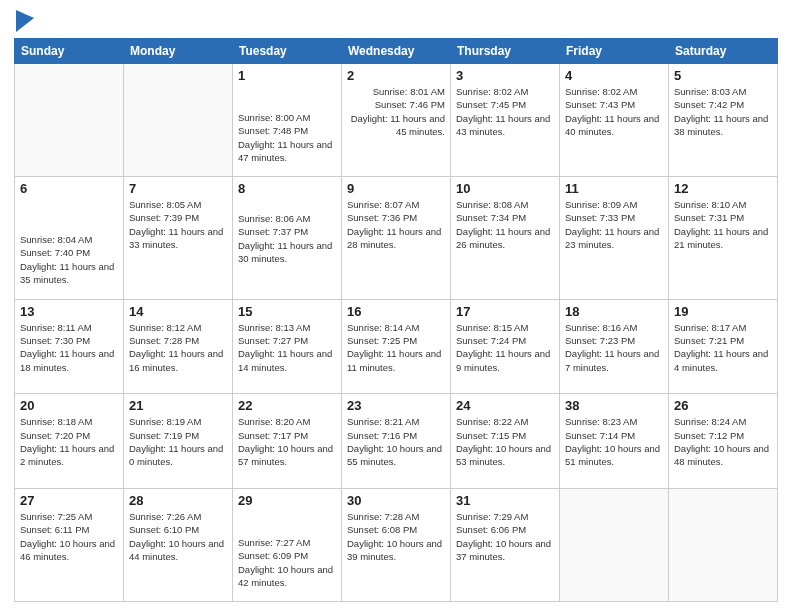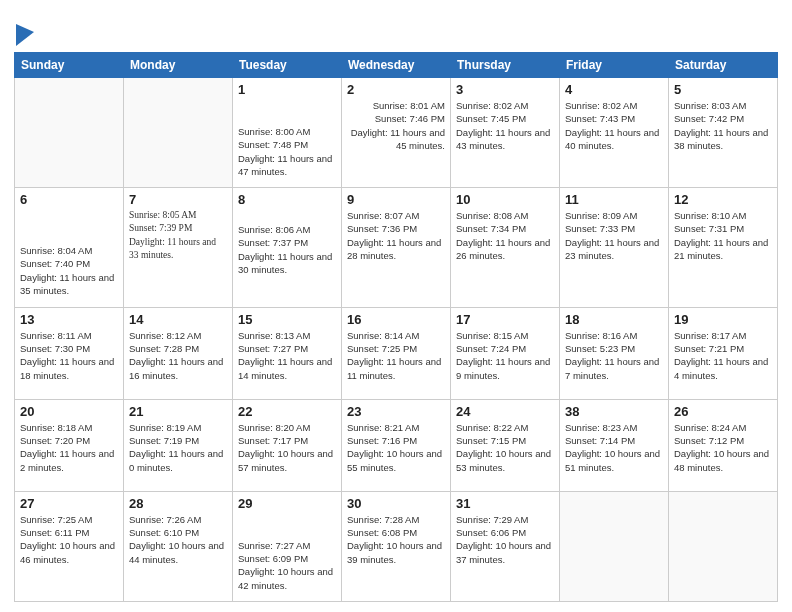--- a/index.html
+++ b/index.html
@@ -6,21 +6,21 @@
     body {
       font-family: Arial, sans-serif;
       background: #fff;
       width: 792px;
       height: 612px;
       overflow: hidden;
     }
     .page {
       width: 792px;
       height: 612px;
-      padding: 24px 14px 10px 14px;
+      padding: 10px 14px 10px 14px;
       display: flex;
       flex-direction: column;
     }
     .header {
       display: flex;
       justify-content: space-between;
       align-items: flex-start;
       margin-bottom: 8px;
     }
     .logo {
@@ -172,21 +172,21 @@
         </tr>
         <tr>
           <td>
             <span class="day-number">6</span>
             <div class="day-info" style="white-space: pre-line; margin-top: 37px;">Sunrise: 8:04 AM
 Sunset: 7:40 PM
 Daylight: 11 hours and 35 minutes.</div>
           </td>
           <td>
             <span class="day-number">7</span>
-            <div class="day-info" style="white-space: pre-line; font-family: Liberation Serif, serif;">Sunrise: 8:05 AM
+            <div class="day-info" style="white-space: pre-line;">Sunrise: 8:05 AM
 Sunset: 7:39 PM
 Daylight: 11 hours and 33 minutes.</div>
           </td>
           <td>
             <span class="day-number">8</span>
             <div class="day-info" style="white-space: pre-line; margin-top: 16px;">Sunrise: 8:06 AM
 Sunset: 7:37 PM
 Daylight: 11 hours and 30 minutes.</div>
           </td>
           <td>
@@ -241,21 +241,21 @@
           </td>
           <td>
             <span class="day-number">17</span>
             <div class="day-info" style="white-space: pre-line;">Sunrise: 8:15 AM
 Sunset: 7:24 PM
 Daylight: 11 hours and 9 minutes.</div>
           </td>
           <td>
             <span class="day-number">18</span>
             <div class="day-info" style="white-space: pre-line;">Sunrise: 8:16 AM
-Sunset: 5:23 PM
+Sunset: 7:23 PM
 Daylight: 11 hours and 7 minutes.</div>
           </td>
           <td>
             <span class="day-number">19</span>
             <div class="day-info" style="white-space: pre-line;">Sunrise: 8:17 AM
 Sunset: 7:21 PM
 Daylight: 11 hours and 4 minutes.</div>
           </td>
         </tr>
         <tr>

